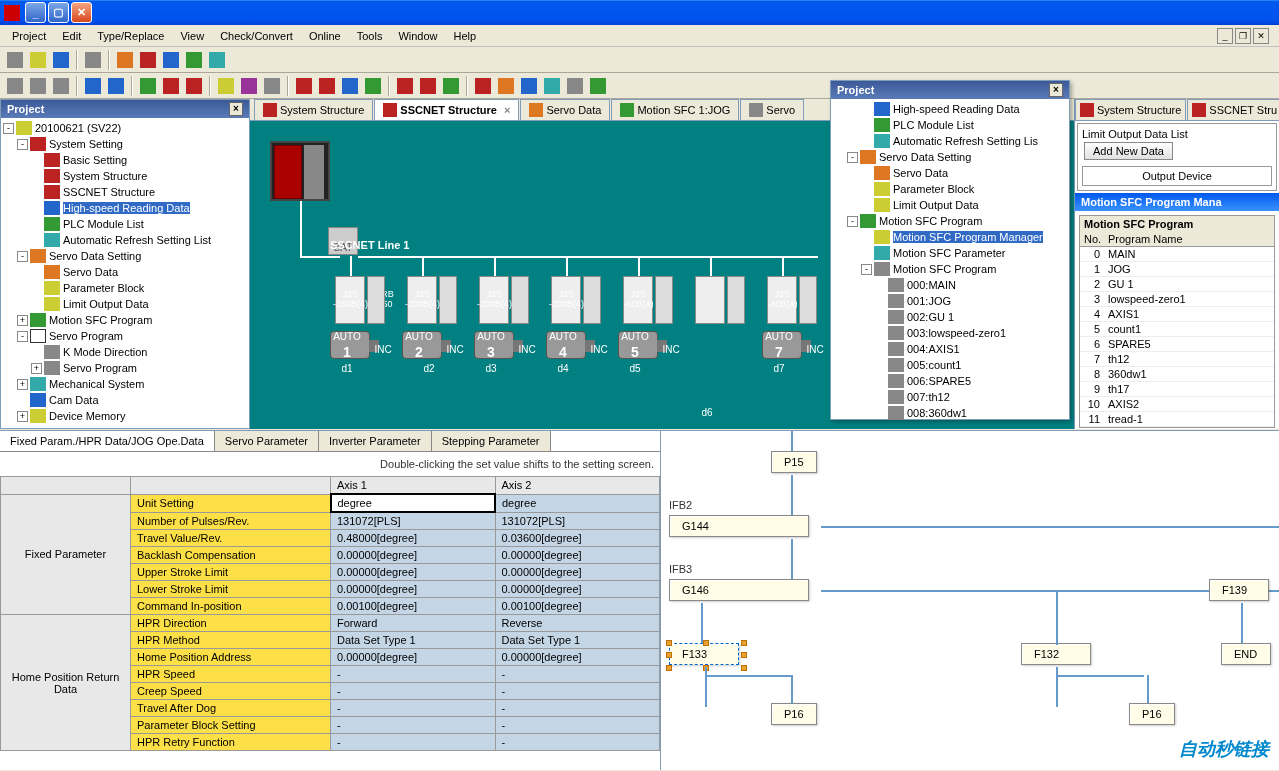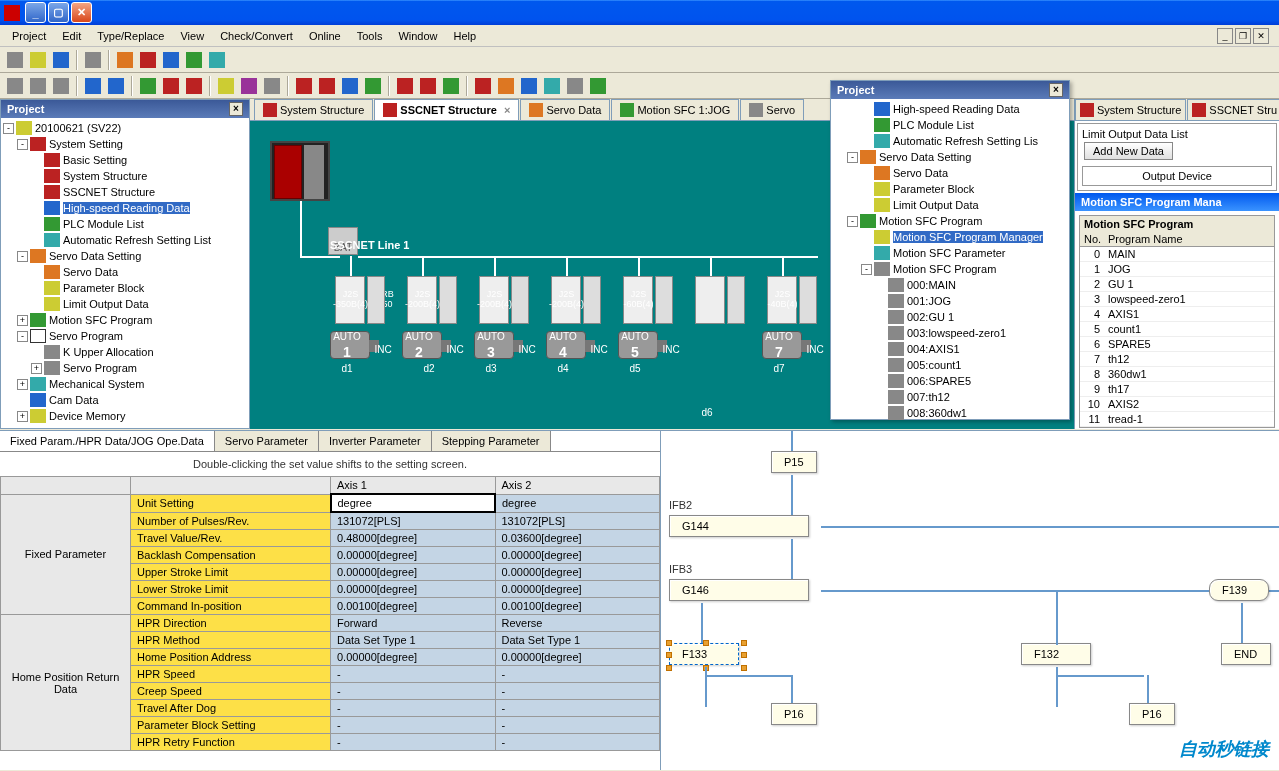--- a/index.html
+++ b/index.html
@@ -67,21 +67,21 @@
 .prog-title { background: linear-gradient(to bottom, #0058ee, #3a93ff); color:#fff; font-weight:bold; padding:3px 6px;}
 .prog-list { background:#fff; }
 .prog-row { display:flex; padding:1px 4px; border-bottom:1px solid #eee;}
 .prog-row .no { width:24px; text-align:right; padding-right:8px;}
 
 
 .bottom-left { position:absolute; top:430px; left:0; width:660px; height:340px; background:#fff; border-top:1px solid #7f9db9;}
 .param-tabs { display:flex; border-bottom:1px solid #888;}
 .param-tab { padding:4px 10px; border-right:1px solid #888; background:#ece9d8;text-align:right;}
 .param-tab.active { background:#fff; }
-.hint { text-align:center; padding:6px; color:#333;}
+.hint { text-align:right; padding:6px; color:#333;}
 .ptable { width:100%; border-collapse:collapse; }
 .ptable td, .ptable th { border:1px solid #999; padding:2px 6px; text-align:left; background:#c4d5e5;}
 .ptable .rowhead { background:#e8e8e8; text-align:center; width:130px;}
 .ptable .label { background:#fde047; width:200px;}
 .ptable th { background:#e8e8e8; font-weight:normal;}
 .ptable .editcell { background:#fff; border:2px solid #000;}
 
 
 .bottom-right { position:absolute; top:430px; left:660px; right:0; height:340px; background:#fff; border-top:1px solid #7f9db9; border-left:1px solid #7f9db9;}
 .sfc-box { position:absolute; border:1px solid #888; background:#fffde8; padding:4px 12px; box-shadow: inset 1px 1px 0 #fff, 1px 1px 2px rgba(0,0,0,0.2);}
@@ -312,21 +312,21 @@
         <span class="lbl">Motion SFC Program</span>
       </div>
     <div class="tree-item ind1">
         <span class="exp">-</span>
         <span class="ticon2" style="border:1px solid #333"></span>
         <span class="lbl">Servo Program</span>
       </div>
     <div class="tree-item ind2">
         <span class="noexp"></span>
         <span class="ticon2 ic-gry"></span>
-        <span class="lbl">K Upper Allocation</span>
+        <span class="lbl">K Mode Direction</span>
       </div>
     <div class="tree-item ind2">
         <span class="exp">+</span>
         <span class="ticon2 ic-gry"></span>
         <span class="lbl">Servo Program</span>
       </div>
     <div class="tree-item ind1">
         <span class="exp">+</span>
         <span class="ticon2 ic-cyn"></span>
         <span class="lbl">Mechanical System</span>
@@ -775,18 +775,18 @@
   <div class="sfc-line" style="left:130px; top:244px; width:2px; height:28px;"></div>
   <div class="sfc-line" style="left:44px; top:244px; width:88px; height:2px;"></div>
 
   <div class="sfc-box" style="left:360px; top:212px; width:70px;">F132</div>
   <div class="sfc-line" style="left:395px; top:159px; width:2px; height:55px;"></div>
   <div class="sfc-line" style="left:395px; top:236px; width:2px; height:40px;"></div>
   <div class="sfc-line" style="left:395px; top:244px; width:88px; height:2px;"></div>
   <div class="sfc-box" style="left:468px; top:272px;">P16</div>
   <div class="sfc-line" style="left:486px; top:244px; width:2px; height:28px;"></div>
 
-  <div class="sfc-box" style="left:548px; top:148px; width:60px;border-radius:9px;">F139</div>
+  <div class="sfc-box" style="left:548px; top:148px; width:60px;">F139</div>
   <div class="sfc-box" style="left:560px; top:212px; width:50px;">END</div>
   <div class="sfc-line" style="left:580px; top:172px; width:2px; height:40px;"></div>
 </div>
 
 <div class="watermark">自动秒链接</div>
 
 </body></html>

